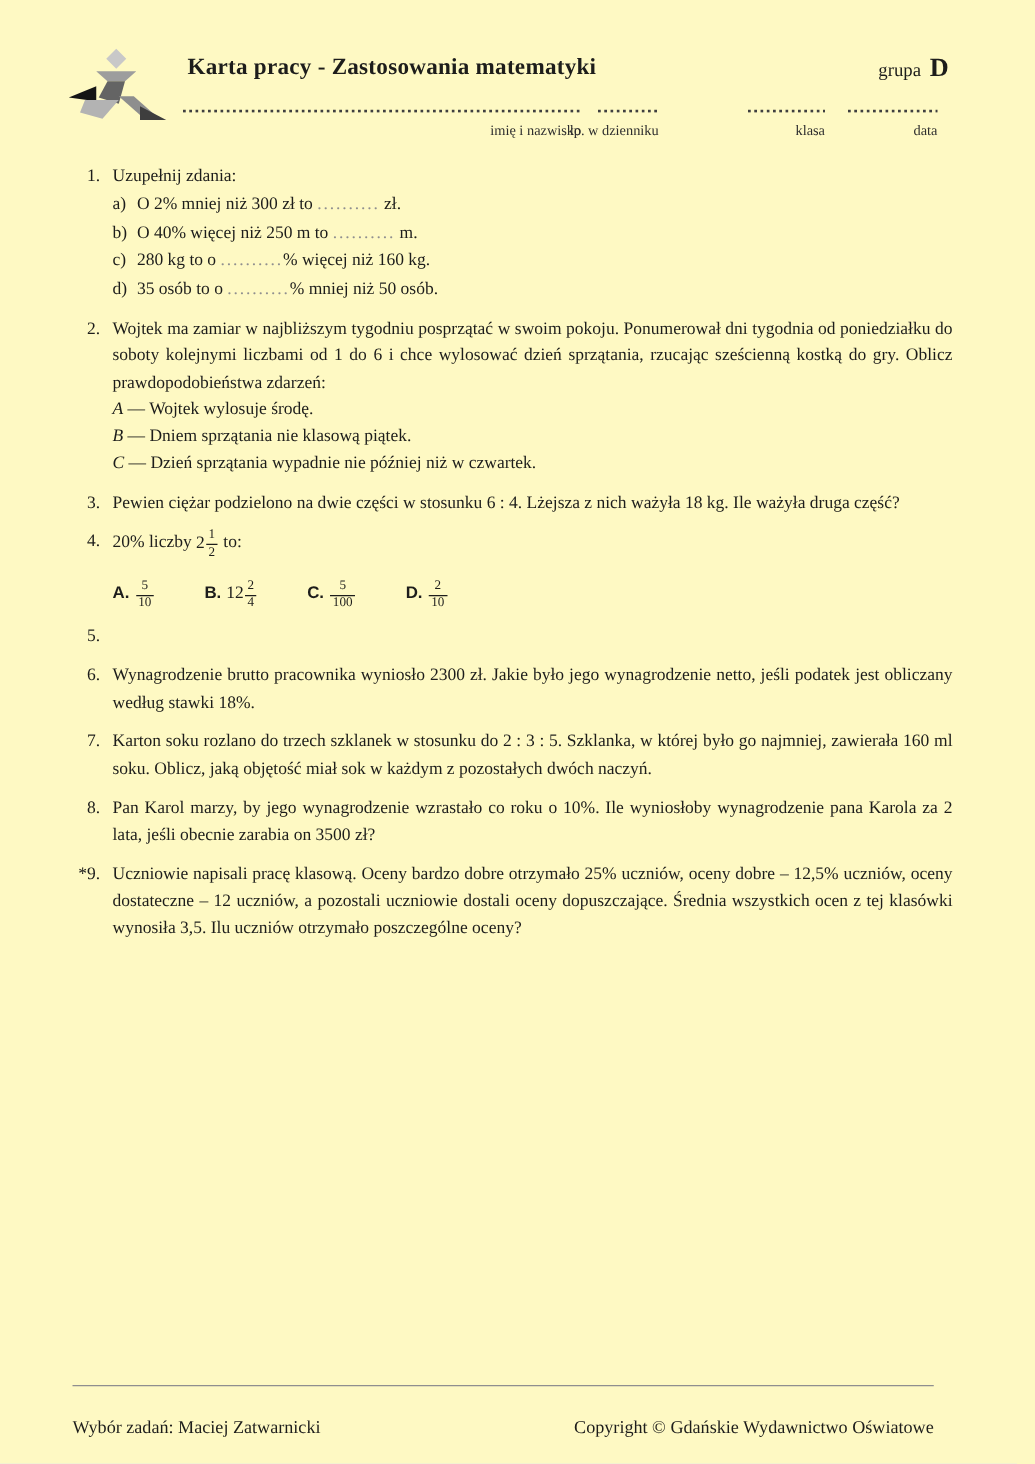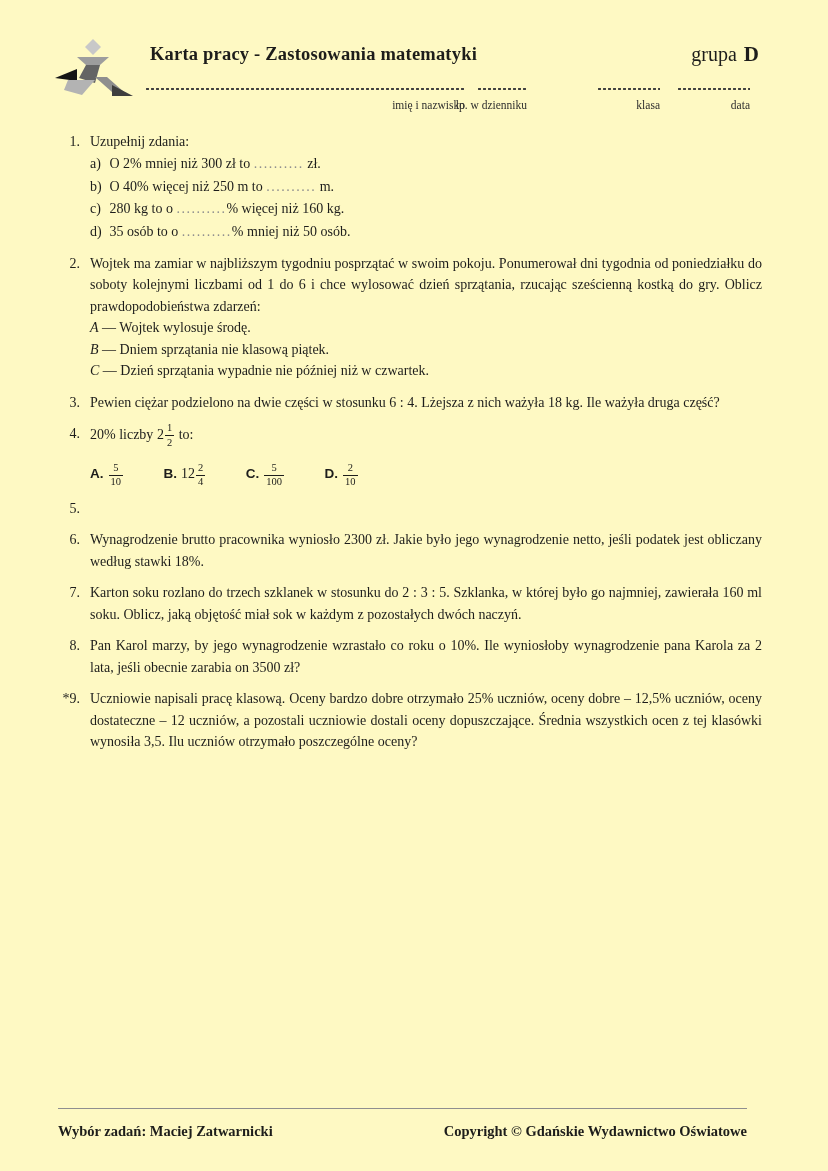--- a/index.html
+++ b/index.html
@@ -12,21 +12,21 @@
     font-size:14px; line-height:21.5px; overflow:hidden;
   }
 
   
   .logo { position:absolute; left:48px; top:33px; width:88px; height:82px; }
   .title {
     position:absolute; left:150px; top:44px;
     font-size:18.5px; font-weight:bold; letter-spacing:.2px;
   }
   .group { position:absolute; top:44px; right:69px; display:flex; align-items:baseline; gap:7px; }
-  .group-label { font-size:20px; }
+  .group-label { font-size:15px; }
   .group-value { font-size:21px; font-weight:bold; }
 
   .fields { position:absolute; left:145px; top:86px; display:flex; align-items:flex-start; }
   .field { display:flex; flex-direction:column; align-items:flex-end; }
   .dotline {
     height:4px; width:100%;
     background-image:radial-gradient(circle, #3f3f3f 1.1px, transparent 1.4px);
     background-size:5px 4px; background-position:0 1px; background-repeat:repeat-x;
   }
   .field-label { margin-top:5px; font-size:11.5px; color:#2e2e2e; white-space:nowrap; }
@@ -56,22 +56,22 @@
   .choices { margin-top:13px; line-height:26px; text-align:left; }
   .choice { margin-right:36px; white-space:nowrap; }
   .choice-label {
     font-family:"Liberation Sans","DejaVu Sans",sans-serif;
     font-weight:bold; font-size:13.5px; margin-right:4px;
   }
 
   
   .footer {
     position:absolute; left:58px; top:1108px; width:689px;
-    border-top:1.5px solid #8f8f8f; padding-top:12px;
-    display:flex; justify-content:space-between; font-size:14.5px;font-weight:bold;
+    border-top:1.5px solid #8f8f8f; padding-top:23px;
+    display:flex; justify-content:space-between; font-size:14.5px;
   }
 </style>
 </head>
 <body>
 
 <div class="page">
 
   <svg class="logo" viewBox="0 0 88 82" aria-hidden="true">
     <polygon points="45,6 53,14 45,22 37,14" fill="#c8c8c8"></polygon>
     <polygon points="29,24 61,24 52,32 38,32" fill="#9d9d9d"></polygon>

